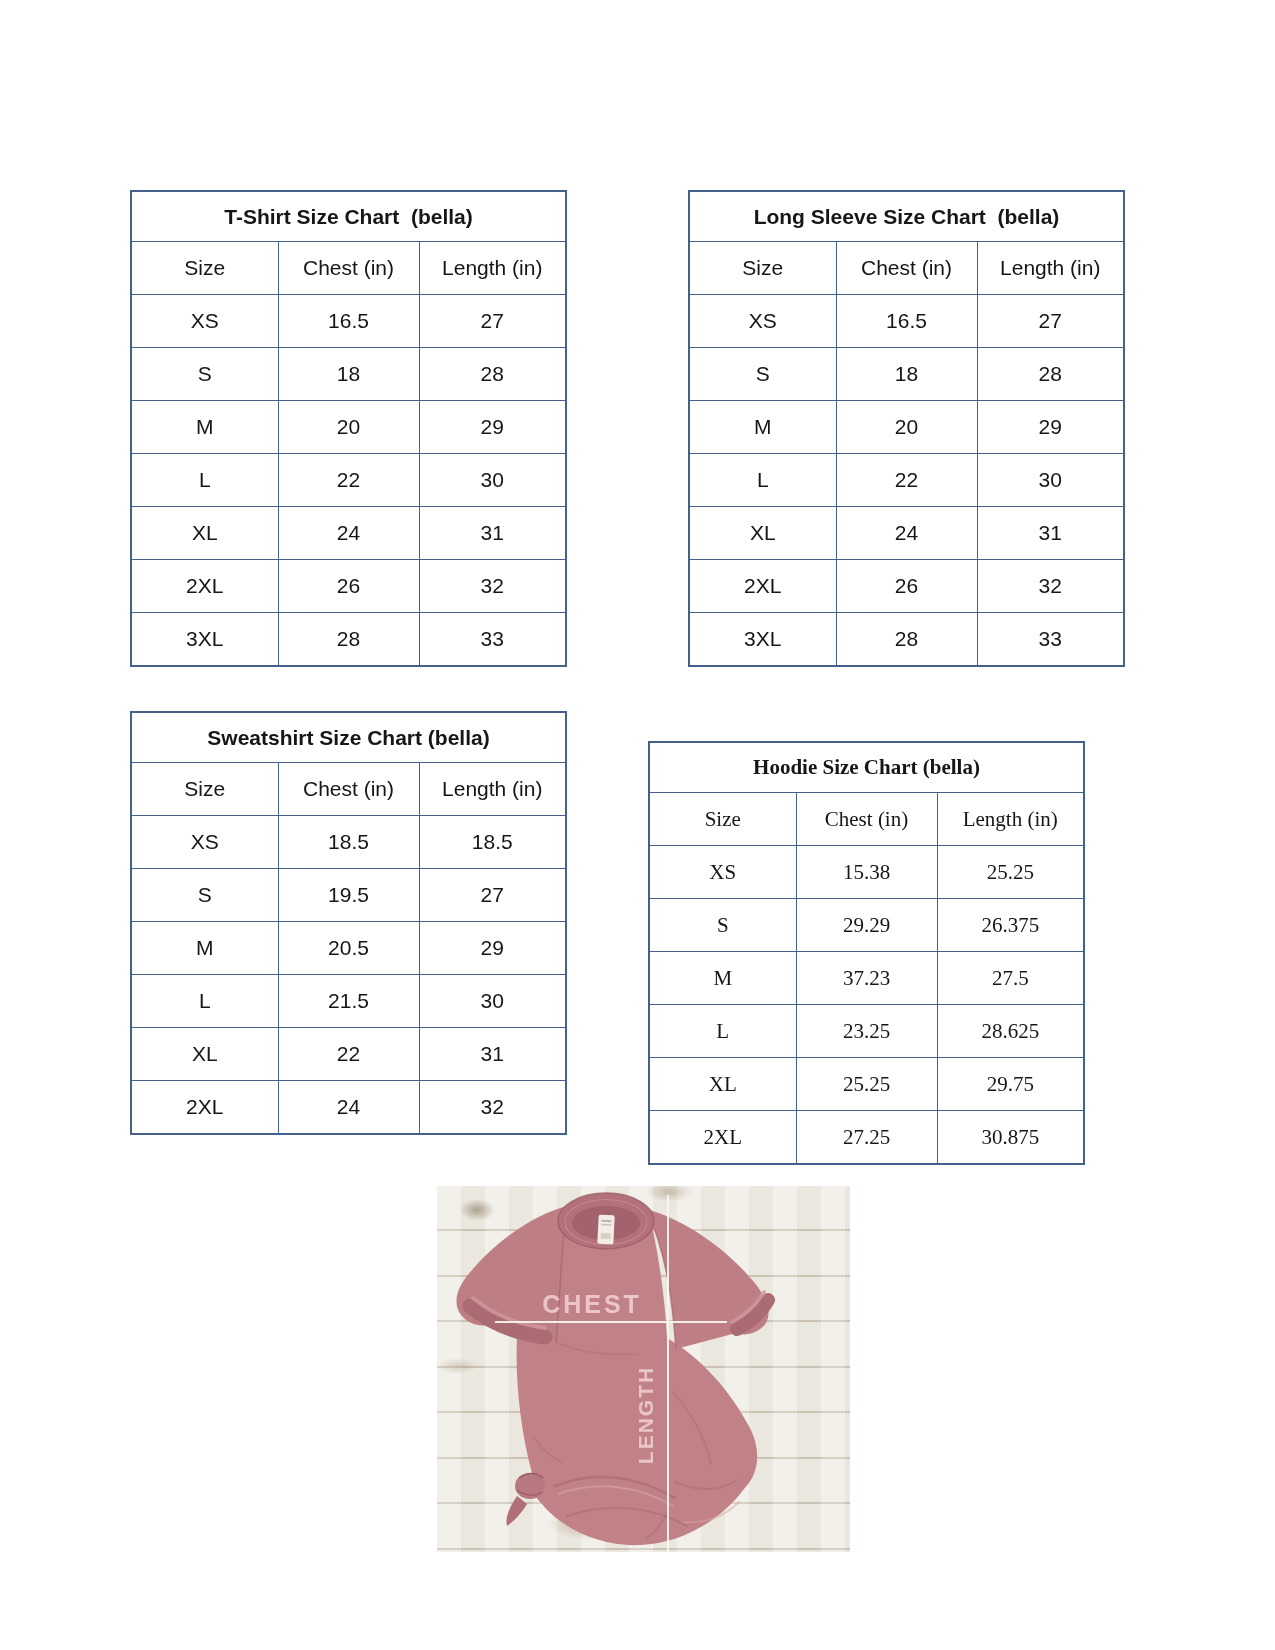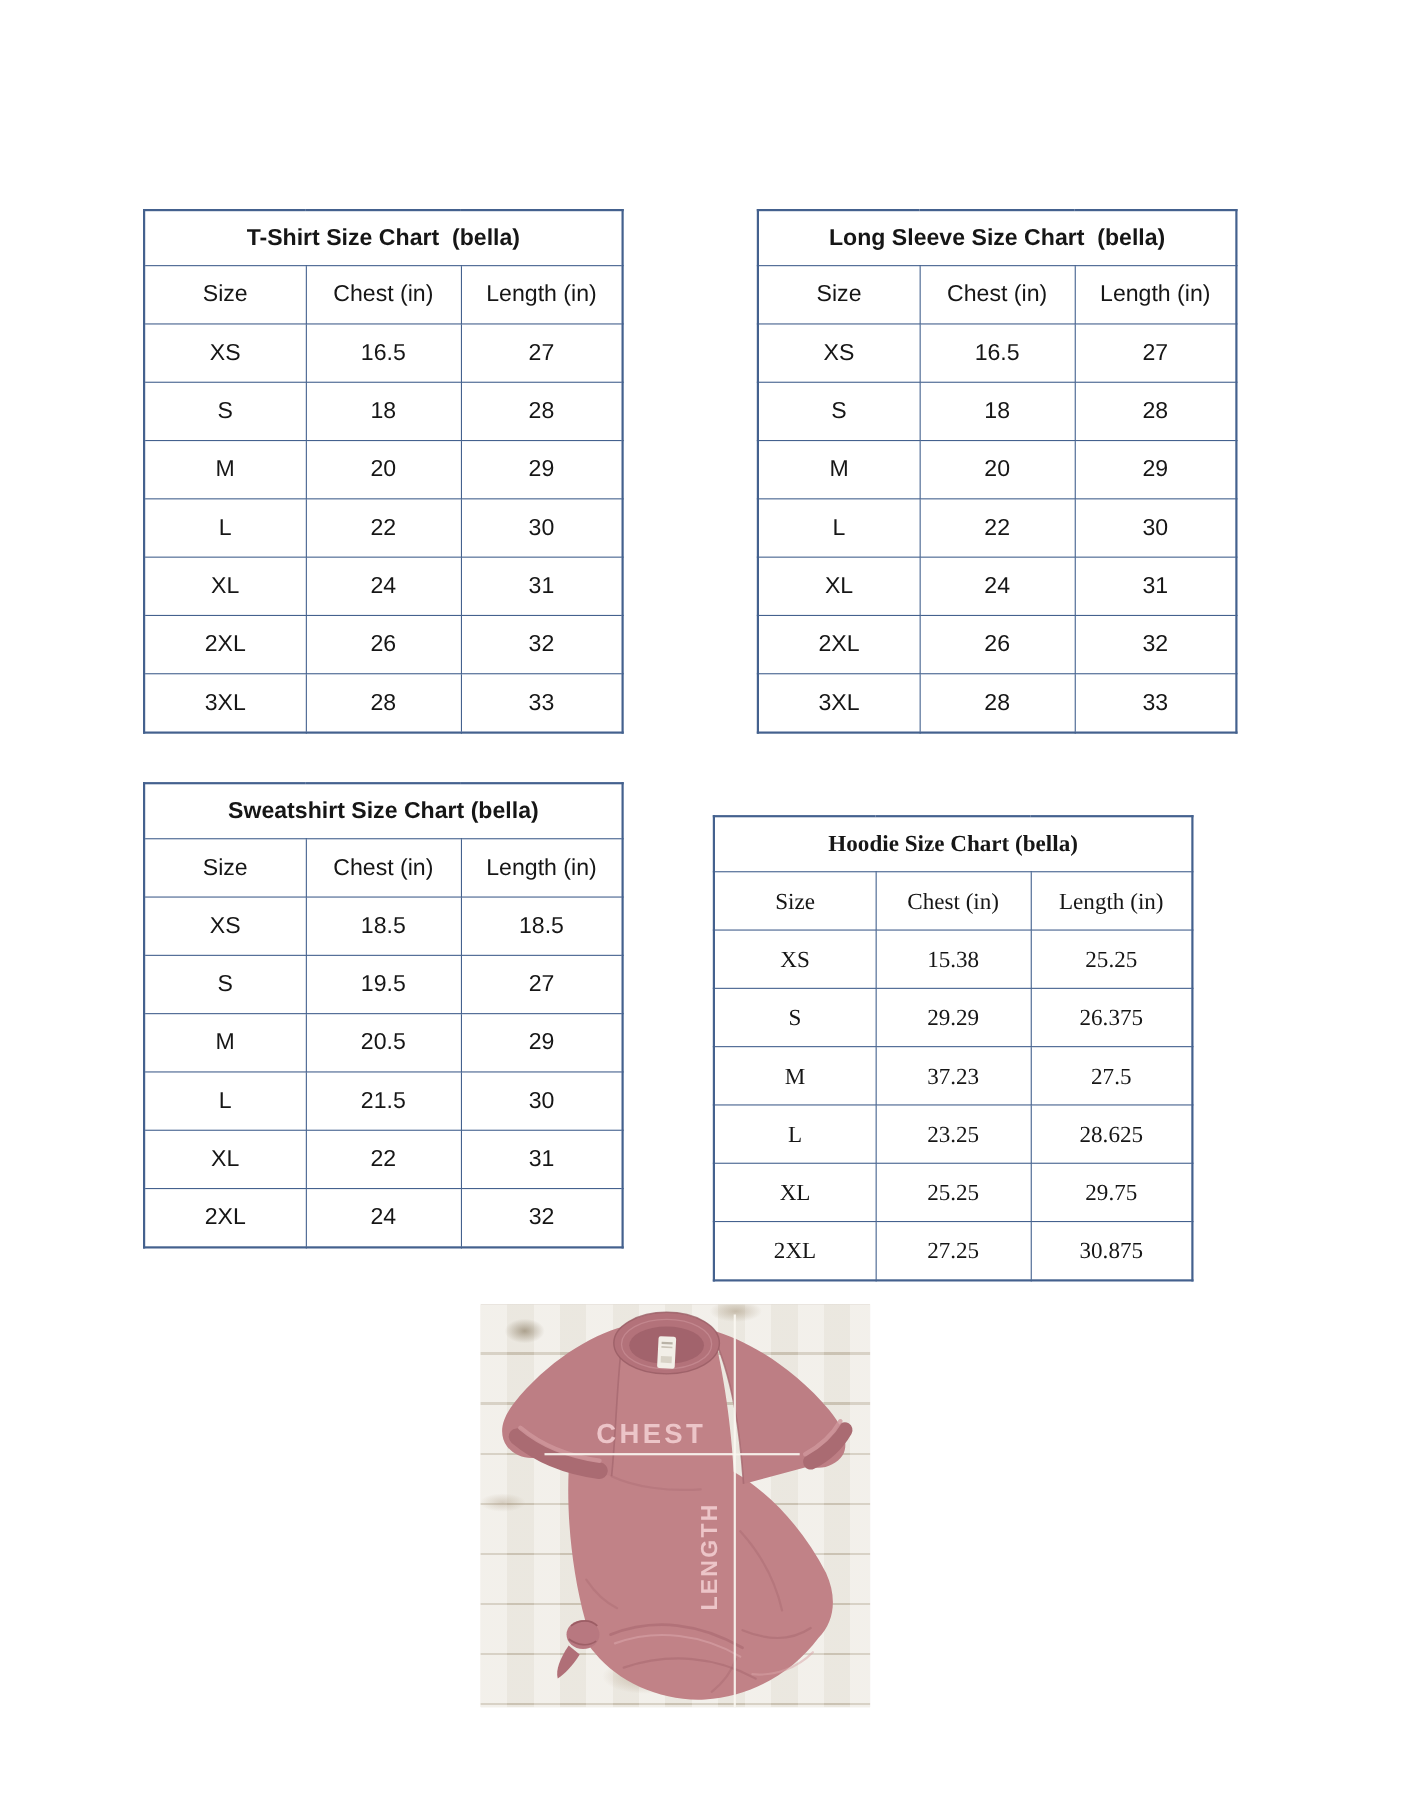--- a/index.html
+++ b/index.html
@@ -41,21 +41,21 @@
   .size-table td{height:52px;}
   #table-tshirt{left:130px;top:190px;border-radius:25px;}
   #table-longsleeve{left:648px;top:190px;margin-left:40px;}
   #table-sweatshirt{left:130px;top:711px;}
   #table-hoodie{left:648px;top:741px;font-family:Liberation Serif, serif;}
 
   
   #photo{
     position:absolute;
     left:437px;top:1186px;
-    width:354px;height:366px;
+    width:413px;height:366px;
     overflow:hidden;
     background:
       radial-gradient(26px 16px at 40px 24px, rgba(110,92,62,.5), rgba(110,92,62,0) 70%),
       radial-gradient(34px 14px at 232px 6px, rgba(140,118,86,.38), rgba(140,118,86,0) 70%),
       radial-gradient(55px 22px at 150px 338px, rgba(148,120,88,.42), rgba(148,120,88,0) 72%),
       radial-gradient(30px 12px at 20px 180px, rgba(150,128,98,.3), rgba(150,128,98,0) 70%),
       repeating-linear-gradient(90deg, rgba(255,255,255,.22) 0 24px, rgba(170,160,140,.06) 24px 48px),
       repeating-linear-gradient(180deg, #efece5 0 43.5px, #cdc5b6 43.5px 45.5px),
       #efece5;
   }

